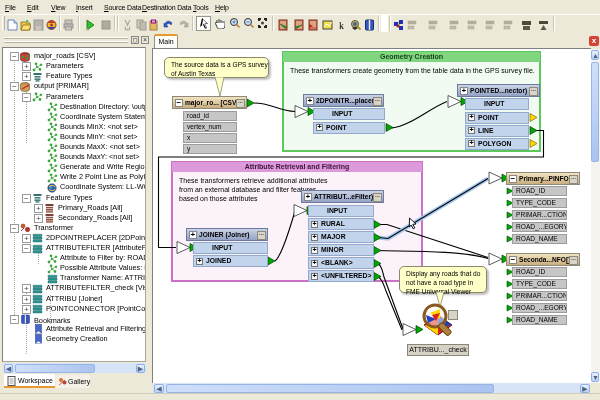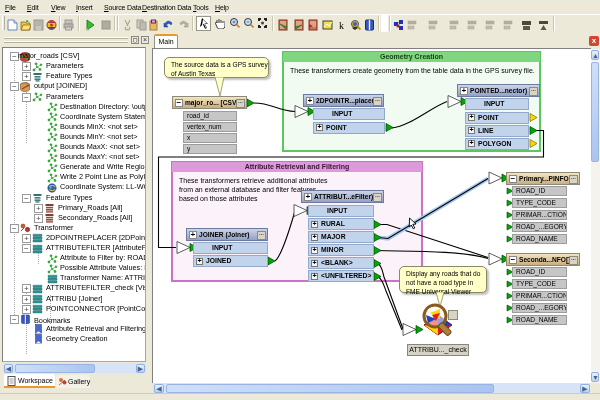--- a/index.html
+++ b/index.html
@@ -220,21 +220,21 @@
     <div style="position:absolute;left:35px;top:197px;width:1px;height:20px;background-image:linear-gradient(#aaa 1px,transparent 1px);background-size:1px 2px"></div>
     <div style="position:absolute;left:47px;top:247px;width:1px;height:30px;background-image:linear-gradient(#aaa 1px,transparent 1px);background-size:1px 2px"></div>
     <div class="eb" style="left:7px;top:4.1px">−</div>
     <svg class="ti" style="left:17px;top:3.6px" width="11" height="10" viewBox="0 0 11 10">
       <ellipse cx="5" cy="2.5" rx="4.5" ry="2" fill="#b03030" stroke="#5a1010" stroke-width=".5"></ellipse>
       <path d="M.5 2.5v5c0 1.1 2 2 4.5 2s4.5-.9 4.5-2v-5" fill="#c84040" stroke="#5a1010" stroke-width=".5"></path>
       <circle cx="3" cy="5" r="1.2" fill="#20b020"></circle>
       <circle cx="7" cy="6.5" r="1.2" fill="#20b020"></circle>
       <circle cx="8.5" cy="3.5" r="1" fill="#20b020"></circle>
     </svg>
-    <div class="tt" style="left:15px;top:3.1px">major_roads [CSV]</div>
+    <div class="tt" style="left:31px;top:3.1px">major_roads [CSV]</div>
 <div class="eb" style="left:19px;top:14.2px">+</div>
     <svg class="ti" style="left:29px;top:13.7px" width="11" height="10" viewBox="0 0 11 10">
       <path d="M2 8L5 5L8 7M5 5L4 2M5 5l4-2" stroke="#2aa02a" stroke-width=".55" fill="none"></path>
       <circle cx="2" cy="8" r="1.15" fill="#35c035" stroke="#107010" stroke-width=".35"></circle>
       <circle cx="8" cy="7.5" r="1.15" fill="#35c035" stroke="#107010" stroke-width=".35"></circle>
       <circle cx="4" cy="1.8" r="1.15" fill="#35c035" stroke="#107010" stroke-width=".35"></circle>
       <circle cx="9" cy="2.8" r="1" fill="#35c035" stroke="#107010" stroke-width=".35"></circle>
       <circle cx="5" cy="5" r=".85" fill="#35c035" stroke="#107010" stroke-width=".35"></circle>
     </svg>
     <div class="tt" style="left:43px;top:13.2px">Parameters</div>
@@ -246,21 +246,21 @@
       <rect x="3.5" y="8.2" width="4" height="1.4" fill="#408080"></rect>
     </svg>
     <div class="tt" style="left:43px;top:23.3px">Feature Types</div>
 <div class="eb" style="left:7px;top:34.4px">−</div>
     <svg class="ti" style="left:17px;top:33.9px" width="11" height="10" viewBox="0 0 11 10">
       <ellipse cx="5" cy="2.5" rx="4.5" ry="2" fill="#c09048" stroke="#5a3a10" stroke-width=".5"></ellipse>
       <path d="M.5 2.5v5c0 1.1 2 2 4.5 2s4.5-.9 4.5-2v-5" fill="#d0a058" stroke="#5a3a10" stroke-width=".5"></path>
       <path d="M2 7l7-4" stroke="#c03030" stroke-width="1.4"></path>
       <path d="M9 3l-2.5.2 1.6 1.8z" fill="#c03030"></path>
     </svg>
-    <div class="tt" style="left:31px;top:33.4px">output [JOINED]</div>
+    <div class="tt" style="left:31px;top:33.4px">output [PRIMAR]</div>
 <div class="eb" style="left:19px;top:44.5px">−</div>
     <svg class="ti" style="left:29px;top:44.0px" width="11" height="10" viewBox="0 0 11 10">
       <path d="M2 8L5 5L8 7M5 5L4 2M5 5l4-2" stroke="#2aa02a" stroke-width=".55" fill="none"></path>
       <circle cx="2" cy="8" r="1.15" fill="#35c035" stroke="#107010" stroke-width=".35"></circle>
       <circle cx="8" cy="7.5" r="1.15" fill="#35c035" stroke="#107010" stroke-width=".35"></circle>
       <circle cx="4" cy="1.8" r="1.15" fill="#35c035" stroke="#107010" stroke-width=".35"></circle>
       <circle cx="9" cy="2.8" r="1" fill="#35c035" stroke="#107010" stroke-width=".35"></circle>
       <circle cx="5" cy="5" r=".85" fill="#35c035" stroke="#107010" stroke-width=".35"></circle>
     </svg>
     <div class="tt" style="left:43px;top:43.5px">Parameters</div>

